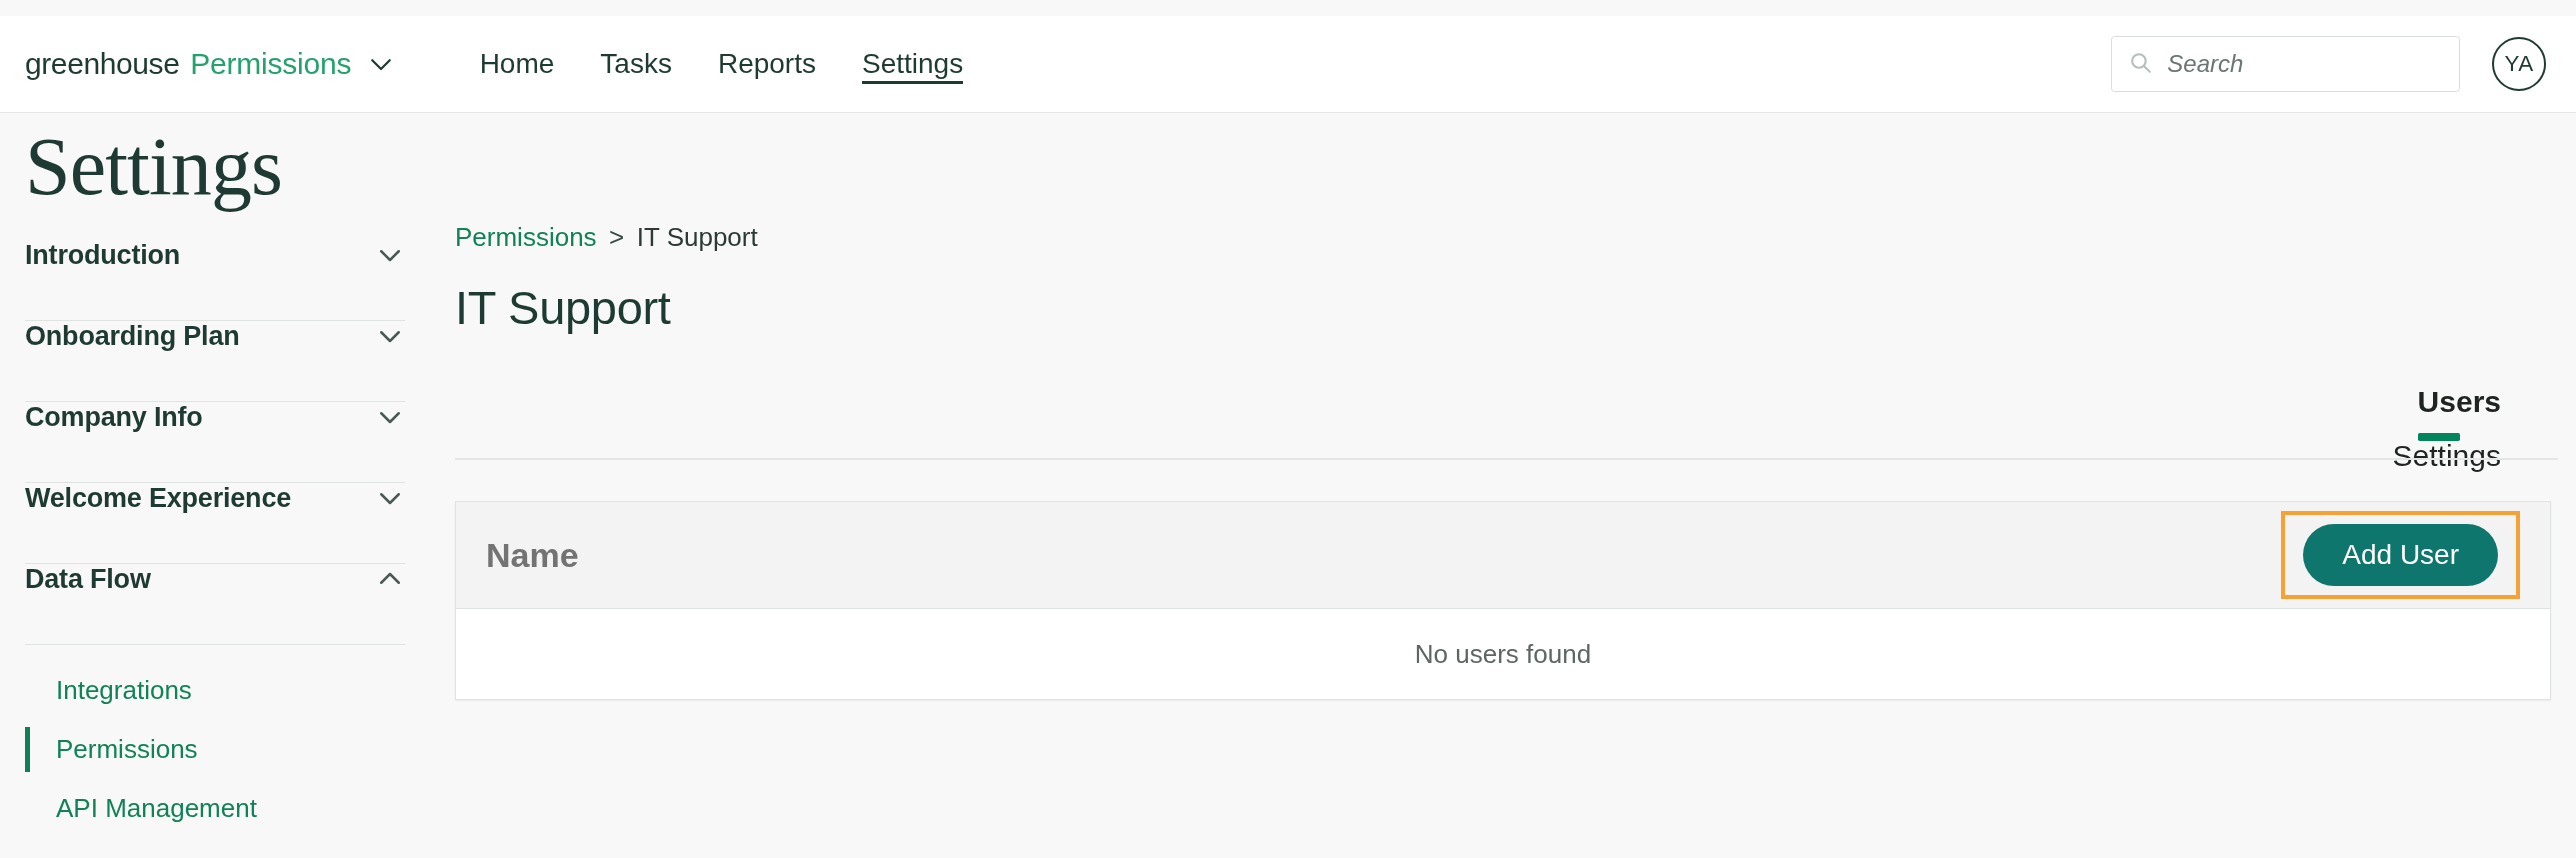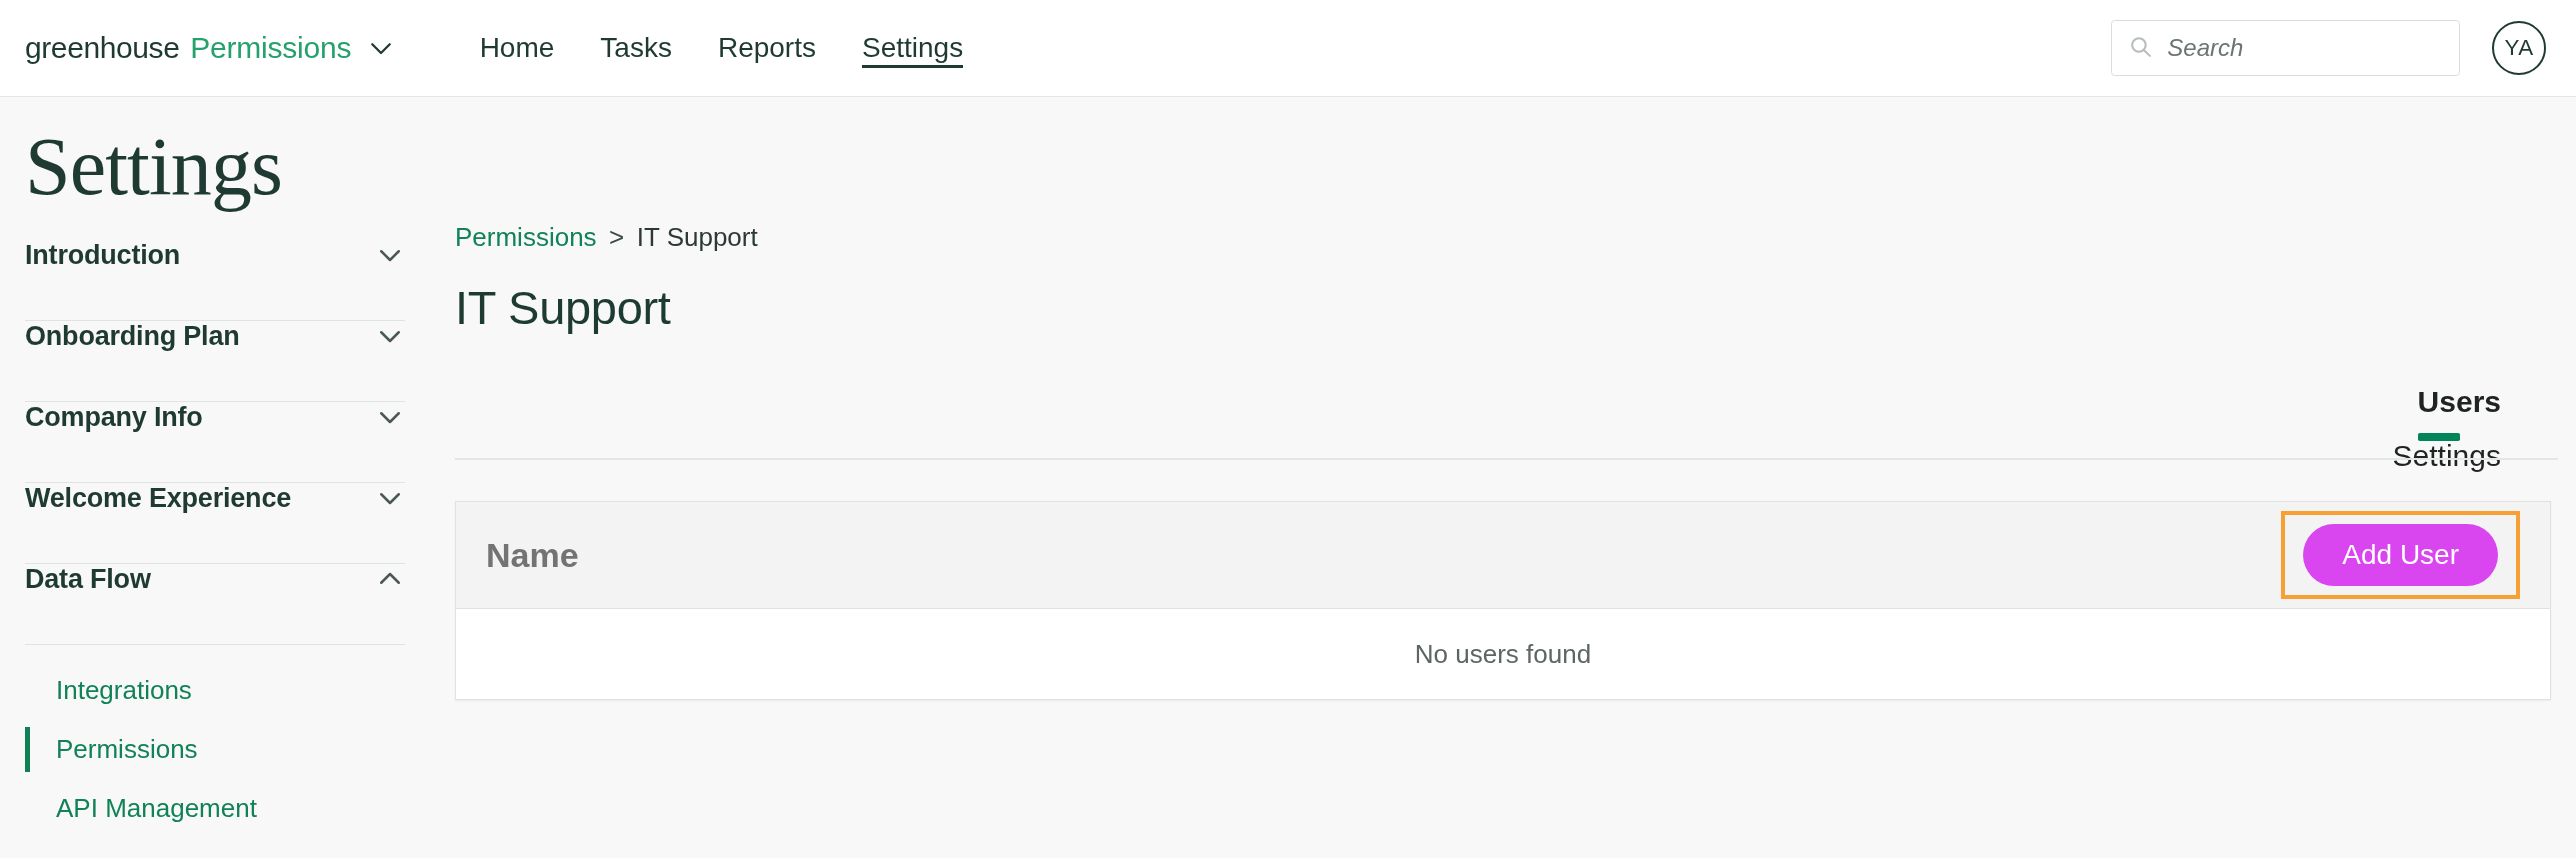--- a/index.html
+++ b/index.html
@@ -5,21 +5,21 @@
   * { margin:0; padding:0; box-sizing:border-box; }
   html, body {
     width:2576px; height:858px;
     background:#f7f8f7;
     font-family:"Liberation Sans", sans-serif;
     -webkit-font-smoothing:antialiased;
   }
 
   
   .header {
-    position:absolute; left:0; top:0; width:2576px; height:97px;
+    position:absolute; left:0; top:16px; width:2576px; height:97px;
     background:#ffffff;
     border-bottom:1.8px solid #e3e6e4;
     display:flex; align-items:center;
   }
   .brand {
     display:flex; align-items:center; gap:0px;
     margin-left:25px;
   }
   .brand-green-wordmark {
     font-family:"Liberation Sans", sans-serif;
@@ -151,21 +151,21 @@
     display:flex; align-items:center; justify-content:space-between;
     padding:0 30px;
   }
   .col-name { font-size:34px; color:#737373; font-weight:700; }
   .highlight-box {
     border:4.5px solid #f7a033;
     padding:9px 18px;
     display:flex; align-items:center; justify-content:center;
   }
   .btn-primary {
-    background:#d946ef; color:#fff;
+    background:#0f766e; color:#fff;
     font-size:28px; font-weight:400;
     border:none; border-radius:895px;
     padding:17px 39px; cursor:pointer;
     line-height:1;
   }
   .card-body {
     height:90px; display:flex; align-items:center; justify-content:center;
   }
   .empty-text { font-size:26px; color:#5d6663; }
 </style>

